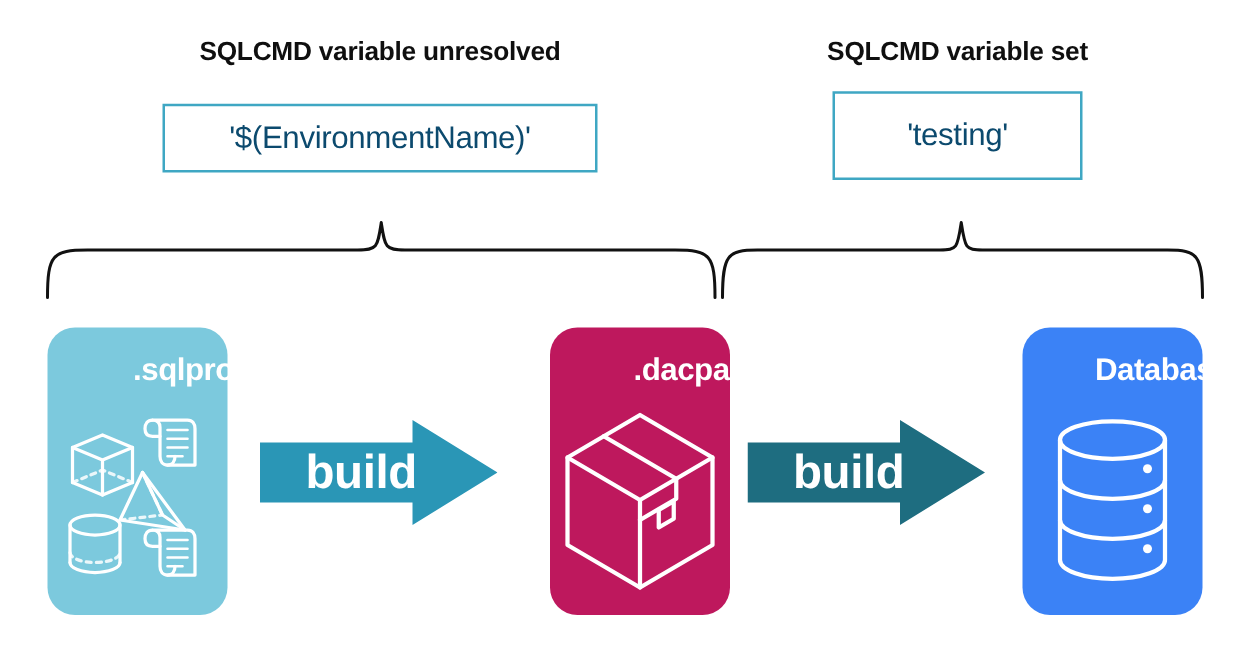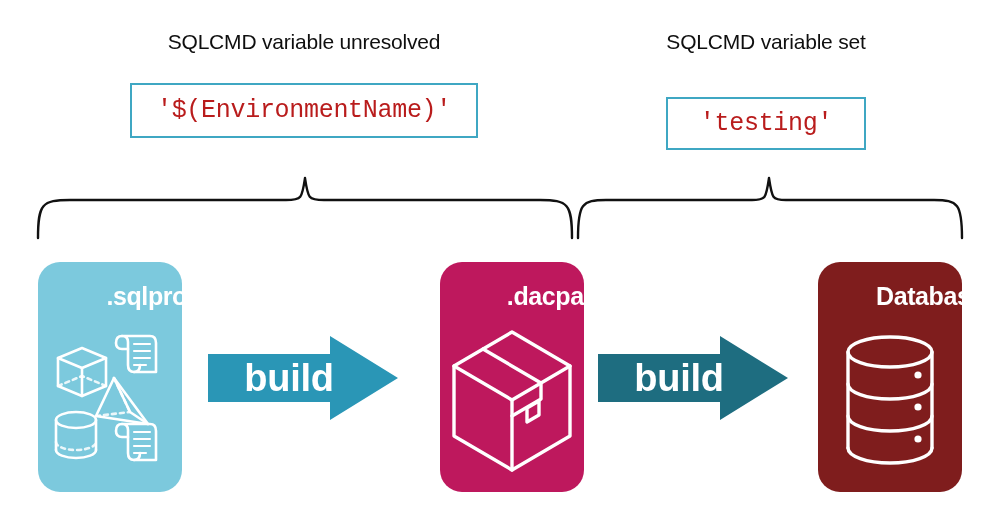--- a/index.html
+++ b/index.html
@@ -19,48 +19,48 @@
     position: absolute;
     left: 0; top: 0;
     width: 1000px;
     height: 522px;
   }
 
   
   .heading {
     position: absolute;
     font-family: "Liberation Sans", sans-serif;
-    font-weight: normal;
+    font-weight: bold;
     font-size: 21px;
     color: #0f0f0f;
     letter-spacing: -0.2px;
     text-align: center;
     white-space: nowrap;
     transform: translateX(-50%);
   }
   #heading-left  { left: 304px; top: 30px; }
   #heading-right { left: 766px; top: 30px; text-align: center; }
 
   
   .code-box {
     position: absolute;
     box-sizing: border-box;
     background: #ffffff;
     border: 2.5px solid #3fa7c3;
     display: flex;
     align-items: center;
     justify-content: center;
-    font-family: Liberation Mono, monospace;
+    font-family: Liberation Sans, sans-serif;
     font-size: 25px;
-    color: #b91c1c;
+    color: #0c4a6e;
     letter-spacing: -0.3px;
     white-space: nowrap;
   }
   #code-box-left  { left: 130px; top: 83px;  width: 348px; height: 55px; }
-  #code-box-right { left: 666px; top: 97px;  width: 200px; height: 53px; }
+  #code-box-right { left: 666px; top: 73px;  width: 200px; height: 71px; }
 
   
   .brace-svg {
     position: absolute;
     top: 176px;
     height: 64px;
     overflow: visible;
   }
   #brace-left  { left: 34px;  width: 542px; }
   #brace-right { left: 574px; width: 392px; }
@@ -68,21 +68,21 @@
   
   .card {
     position: absolute;
     top: 262px;
     width: 144px;
     height: 230px;
     border-radius: 22px;
   }
   #card-sqlproj  { left: 38px;  background: #7cc9dd; }
   #card-dacpac   { left: 440px; background: #be185d; }
-  #card-database { left: 818px; background: #7f1d1d; }
+  #card-database { left: 818px; background: #3b82f6; }
 
   .card-title {
     position: absolute;
     top: 20px;
     left: 0;
     width: 100%;
     text-align: center;
     font-family: "Liberation Sans", sans-serif;
     font-weight: bold;
     font-size: 25px;

